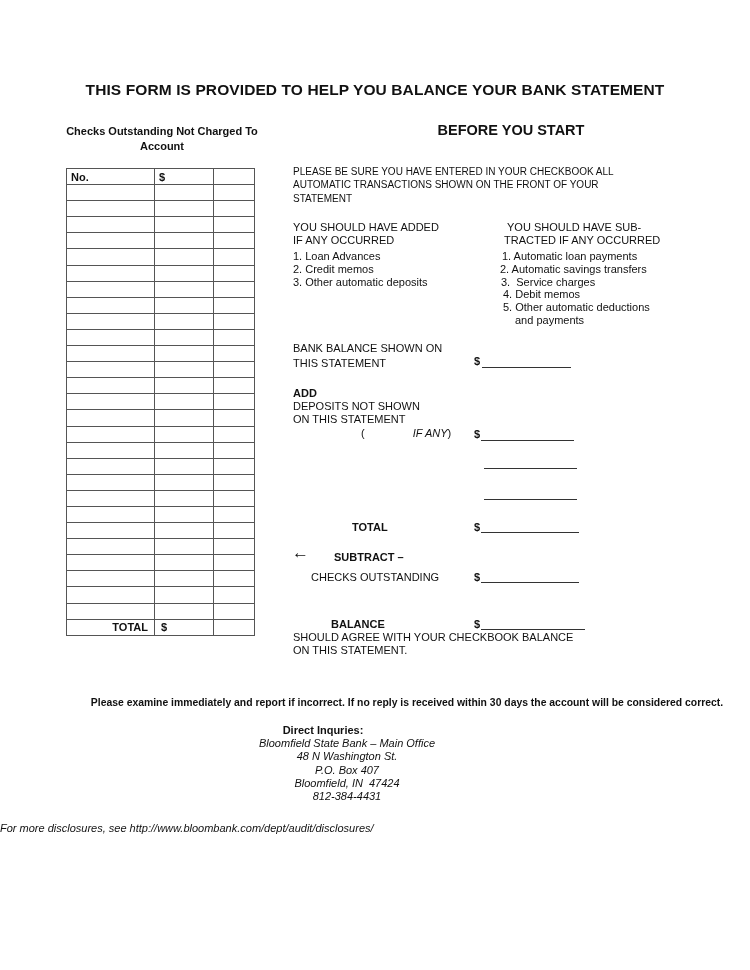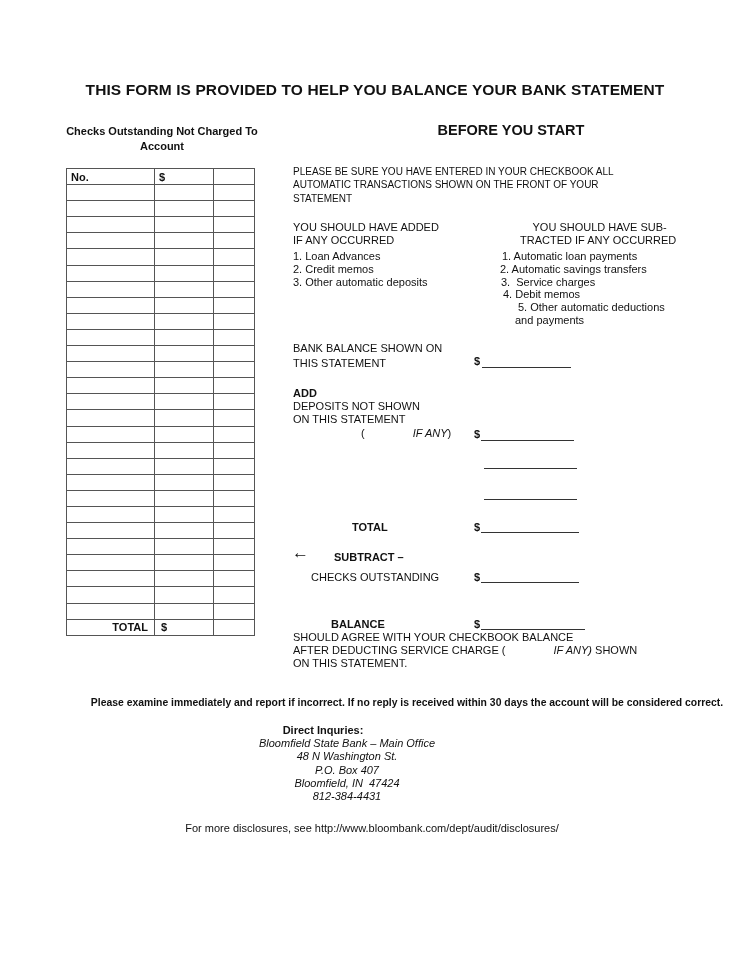--- a/index.html
+++ b/index.html
@@ -17,31 +17,31 @@
     table.checks tr.hdr td { font-weight: bold; padding-left: 4px; }
     table.checks tr.hdr td.c1 { width: 81px; }
     table.checks tr.hdr td.c2 { width: 52px; }
     table.checks tr.tot td { font-weight: bold; }
     table.checks tr.tot td.c1 { text-align: right; padding-right: 6px; width: 81px; }
     table.checks tr.tot td.c2 { padding-left: 6px; width: 52px; }
 
     .txt { font-size: 11px; line-height: 12.8px; }
     .intro { left: 293px; top: 165px; width: 420px; }
     .col-a { left: 293px; top: 221px; }
-    .col-b { left: 520px; top: 221px; text-align: center; }
+    .col-b { left: 504px; top: 221px; }
     .list-a { left: 293px; top: 250px; }
     .list-b { left: 502px; top: 250px; }
     .bold { font-weight: bold; }
     .ital { font-style: italic; margin-left: 48px; }
     .line { position: absolute; border-bottom: 1px solid #333; height: 0; }
     .dollar { position: absolute; font-weight: bold; font-size: 11px; }
 
     .footer-note { left: 0; width: 750px; top: 697px; text-align: center; font-weight: bold; font-size: 10.4px; padding-left: 32px; }
     .inquiry { left: 11px; width: 624px; top: 724px; text-align: center; font-size: 11px; line-height: 13.2px; }
-    .disclosure { left: 0; width: 744px; top: 822px; text-align: center; font-size: 11px; }
+    .disclosure { left: 0; width: 744px; top: 822px; text-align: left; font-size: 11px; font-style: italic; }
   </style>
 </head>
 <body>
 
 <div class="abs main-title">THIS FORM IS PROVIDED TO HELP YOU BALANCE YOUR BANK STATEMENT</div>
 
 <div class="abs left-heading">
   <div>Checks Outstanding Not Charged To</div>
   <div>Account</div>
 </div>
@@ -216,21 +216,21 @@
 
 <div class="abs txt col-b">
   <div style="padding-left:3px">YOU SHOULD HAVE SUB-</div>
   <div>TRACTED IF ANY OCCURRED</div>
 </div>
 <div class="abs txt list-b">
   <div>1. Automatic loan payments</div>
   <div style="margin-left:-2px">2. Automatic savings transfers</div>
   <div style="margin-left:-1px; white-space:pre">3.  Service charges</div>
   <div style="margin-left:1px">4. Debit memos</div>
-  <div style="margin-left:16px">5. Other automatic deductions</div>
+  <div style="margin-left:1px">5. Other automatic deductions</div>
   <div style="margin-left:13px">and payments</div>
 </div>
 
 <div class="abs txt" style="left:293px; top:341px; line-height:14.5px;">
   <div>BANK BALANCE SHOWN ON</div>
   <div>THIS STATEMENT</div>
 </div>
 <span class="dollar" style="left:474px; top:355px;">$</span>
 <div class="line" style="left:482px; top:367px; width:89px;"></div>
 
@@ -253,21 +253,20 @@
 <div class="abs txt bold" style="left:326px; top:551px;margin-left:8px;">SUBTRACT –</div>
 <div class="abs txt" style="left:311px; top:571px;">CHECKS OUTSTANDING</div>
 <span class="dollar" style="left:474px; top:571px;">$</span>
 <div class="line" style="left:481px; top:582px; width:98px;"></div>
 
 <div class="abs txt bold" style="left:331px; top:618px;">BALANCE</div>
 <span class="dollar" style="left:474px; top:618px;">$</span>
 <div class="line" style="left:481px; top:629px; width:104px;"></div>
 <div class="abs txt" style="left:293px; top:631px; line-height:13.2px;">
   <div>SHOULD AGREE WITH YOUR CHECKBOOK BALANCE</div>
-  <div><span>AFTER DEDUCTING SERVICE CHARGE (</span><span class="ital">IF ANY)</span><span> SHOWN</span></div>
   <div>ON THIS STATEMENT.</div>
 </div>
 
 <div class="abs footer-note">Please examine immediately and report if incorrect.  If no reply is received within 30 days the account will be considered correct.</div>
 
 <div class="abs inquiry">
   <div class="bold">Direct Inquries:</div>
   <div class="ital">Bloomfield State Bank – Main Office</div>
   <div class="ital">48 N Washington St.</div>
   <div class="ital">P.O. Box 407</div>

